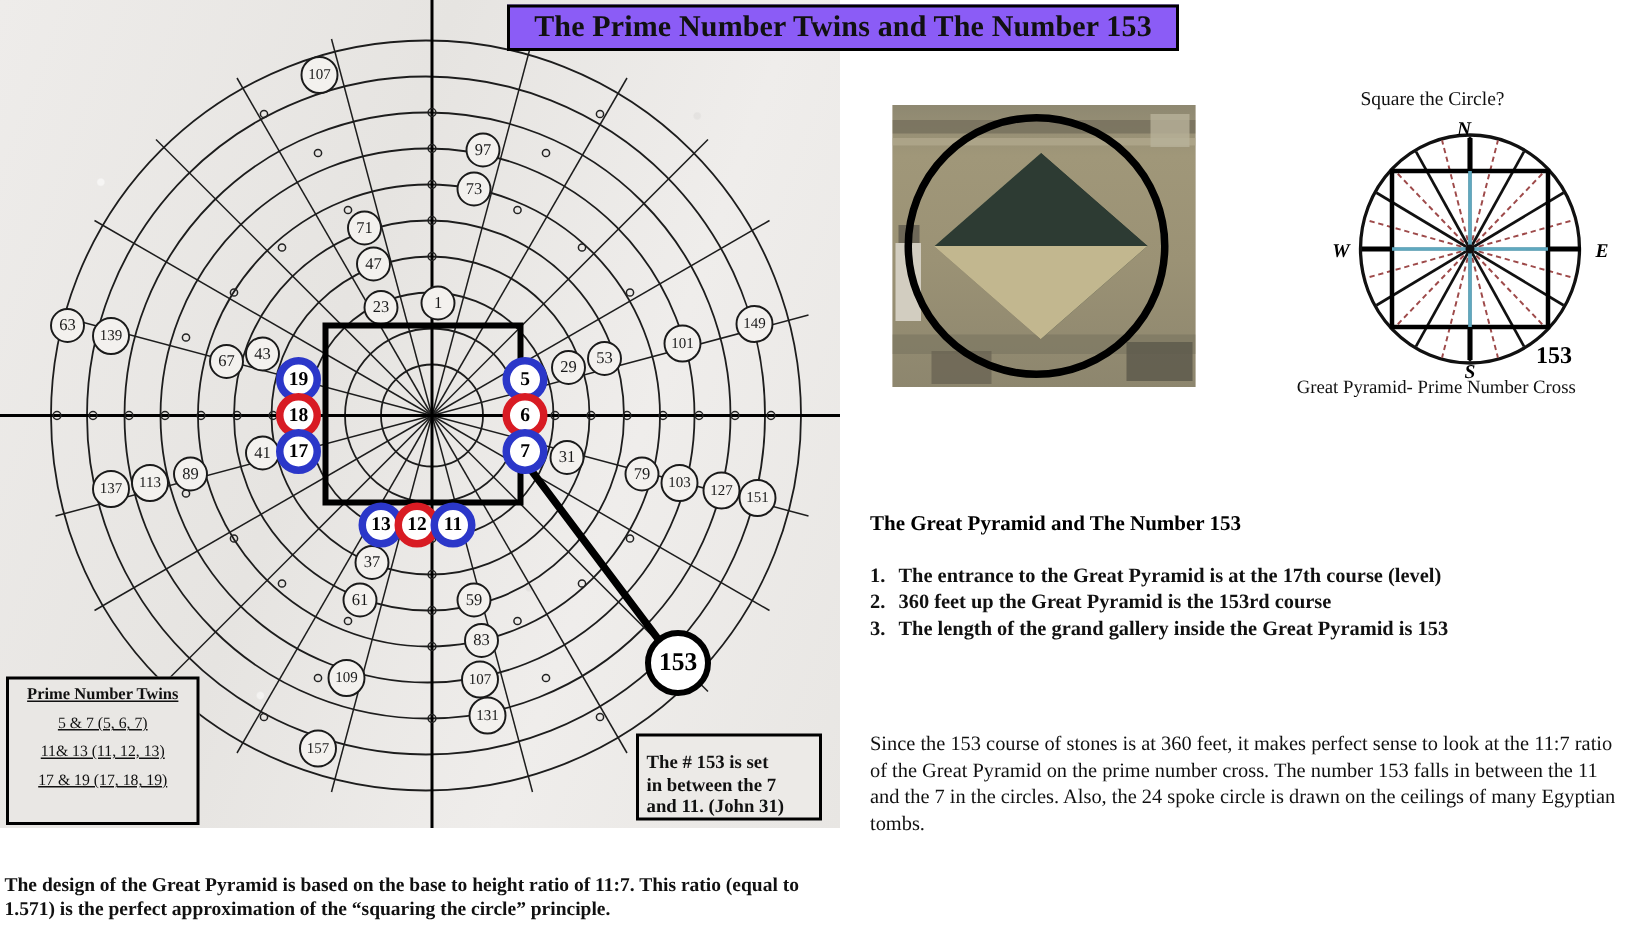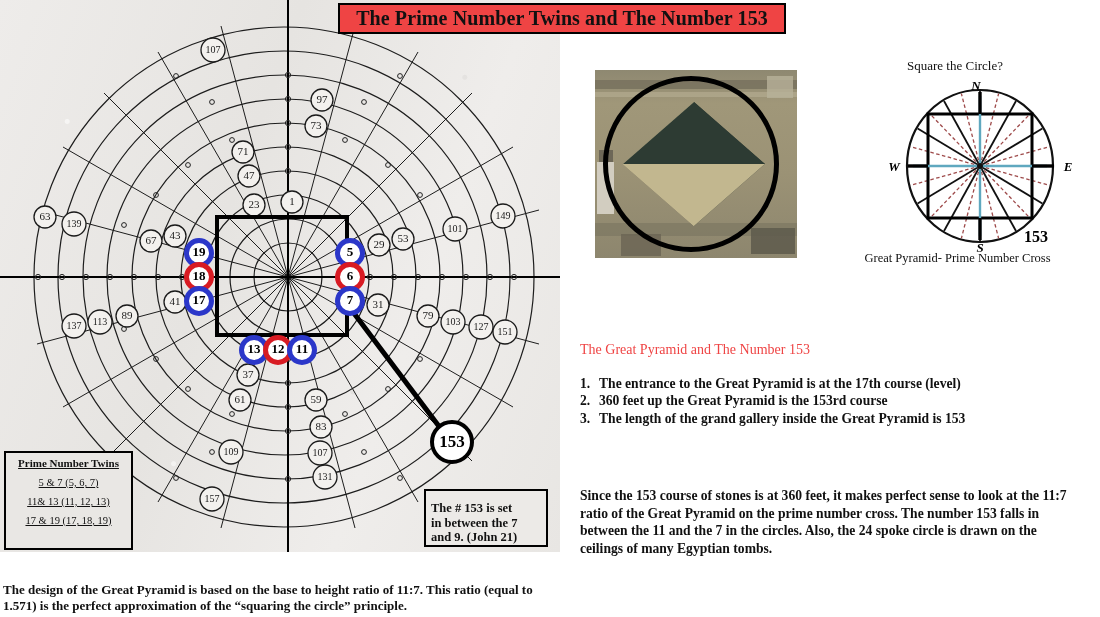--- a/index.html
+++ b/index.html
@@ -8,21 +8,21 @@
     background:#ffffff;
     font-family:"Liberation Serif", serif;
     overflow:hidden;
     position:relative;
   }
   .root{position:absolute;left:0;top:0;width:1100px;height:617px;}
 
   
   #title-box{
     position:absolute;left:338px;top:3px;width:444px;height:27px;
-    border:2px solid #000;background:#ef4444;
+    border:2px solid #000;background:#8b5cf6;
     display:flex;align-items:center;justify-content:center;
     z-index:40;
   }
   #title-box span{
     font-size:20px;font-weight:bold;color:#111;letter-spacing:.1px;
     white-space:nowrap;
   }
 
   
   #diagram-panel{
@@ -136,32 +136,32 @@
   #stc-caption{
     position:absolute;left:845px;top:251px;width:225px;text-align:center;
     font-size:12.5px;color:#111;
   }
   .stc-dir{font-family:"Liberation Serif",serif;font-size:13px;font-weight:bold;font-style:italic;fill:#000;}
   .stc-153{font-family:"Liberation Serif",serif;font-size:16px;font-weight:bold;fill:#000;}
 
   
   #right-head{
     position:absolute;left:580px;top:342px;width:500px;
-    font-size:14px;font-weight:normal;color:#ef4444;
+    font-size:14px;font-weight:bold;color:#000000;
   }
   #right-list{
     position:absolute;left:580px;top:375px;width:505px;
     font-size:13.6px;font-weight:bold;color:#111;line-height:1.28;
   }
   #right-list .li{display:flex;}
   #right-list .num{width:19px;flex:0 0 19px;}
   #right-list .sub{margin-left:27px;}
   #right-para{
     position:absolute;left:580px;top:487px;width:500px;
-    font-size:13.6px;font-weight:bold;color:#111;line-height:1.30;
+    font-size:13.6px;font-weight:normal;color:#111;line-height:1.30;
   }
 </style>
 </head>
 <body>
 
 <div class="root">
 
   <div id="title-box">
     <span>The Prime Number Twins and The Number 153</span>
   </div>
@@ -373,21 +373,21 @@
     <div id="twins-box">
       <div class="tw-head">Prime Number Twins</div>
       <div class="tw-row">5 &amp; 7   (5, 6, 7)</div>
       <div class="tw-row">11&amp; 13  (11, 12, 13)</div>
       <div class="tw-row">17 &amp; 19  (17, 18, 19)</div>
     </div>
 
     <div id="note153-box">
       <div>The # 153 is set</div>
       <div>in between the 7</div>
-      <div>and 9. (John 21)</div>
+      <div>and 11. (John 31)</div>
     </div>
   </div>
 
   <div id="bottom-caption">The design of the Great Pyramid is based on the base to height ratio of 11:7. This ratio (equal to 1.571) is the perfect approximation of the “squaring the circle” principle.</div>
 
   <div id="pyramid-fig">
     <div id="pyramid-photo">
       <div class="pp-ground"></div>
       <div class="pp-strip-top"></div>
       <div class="pp-strip-top2"></div>

